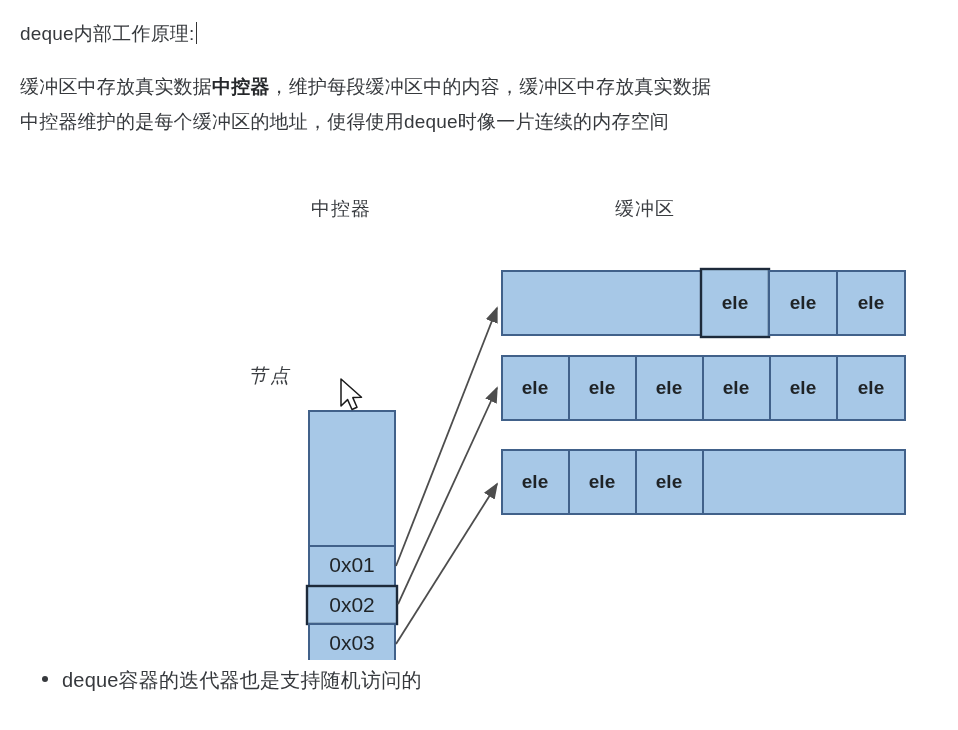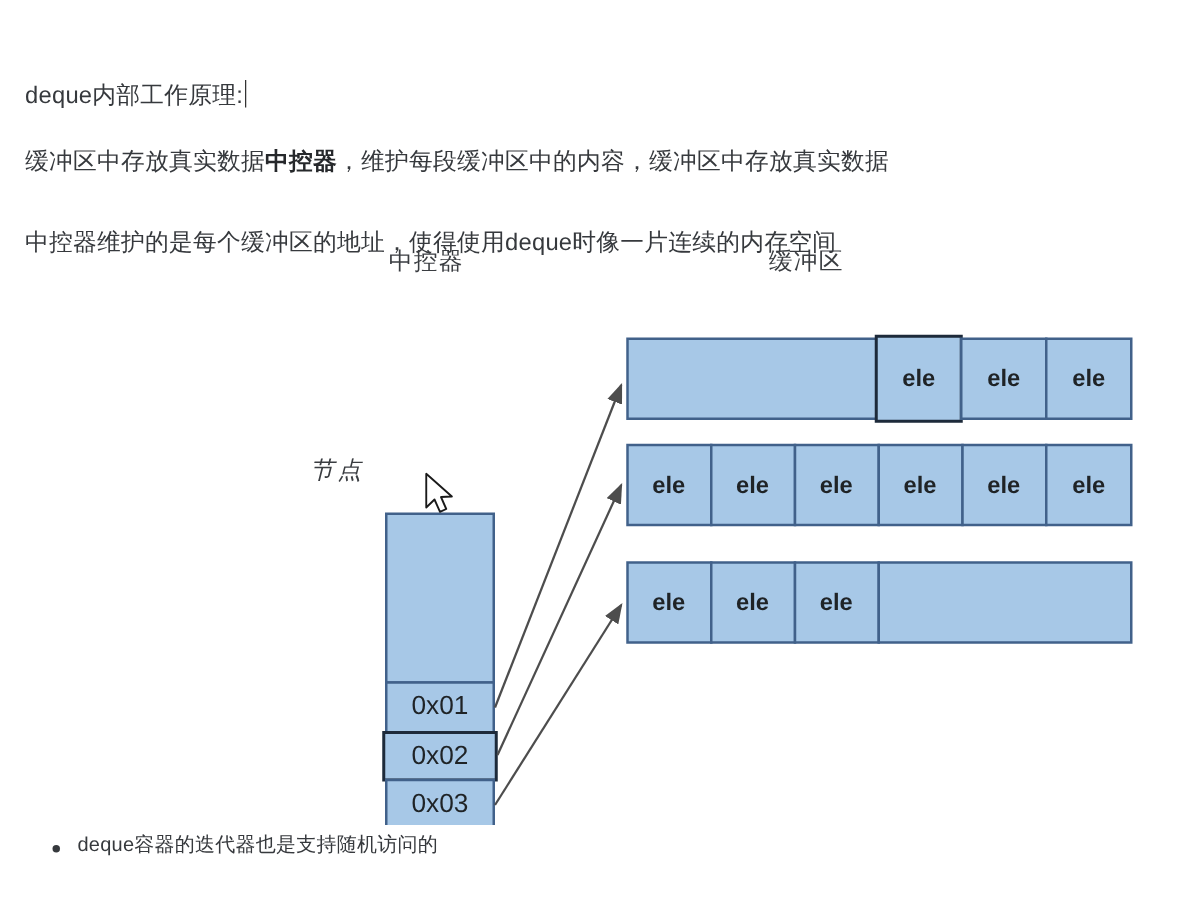--- a/index.html
+++ b/index.html
@@ -23,25 +23,24 @@
     left: 0; top: 0;
     width: 958px;
   }
   .para {
     font-size: 19px;
     line-height: 1.5;
     color: #36393d;
     padding-left: 20px;
     white-space: nowrap;
     letter-spacing: 0.2px;
-    margin-top: 43px;
   }
   .para-1 { position: absolute; left: 0; top: 20px; }
   .para-2 { position: absolute; left: 0; top: 73px; }
-  .para-3 { position: absolute; left: 0; top: 138px; }
+  .para-3 { position: absolute; left: 0; top: 108px; }
   .strong { font-weight: bold; color: #26282b; }
 
   .caret {
     display: inline-block;
     width: 1px;
     height: 22px;
     background: #333;
     vertical-align: -4px;
     margin-left: 1px;
   }
@@ -70,21 +69,21 @@
   
   .bullet-list {
     position: absolute;
     left: 0;
     top: 666px;
     margin: 0;
     padding-left: 62px;
     list-style: none;
   }
   .bullet-item {
-    font-size: 16px;
+    font-size: 20px;
     color: #36393d;
     line-height: 1.4;
     position: relative;
     white-space: nowrap;
     letter-spacing: 0.2px;
   }
   .bullet-item::before {
     content: "";
     position: absolute;
     left: -20px;

